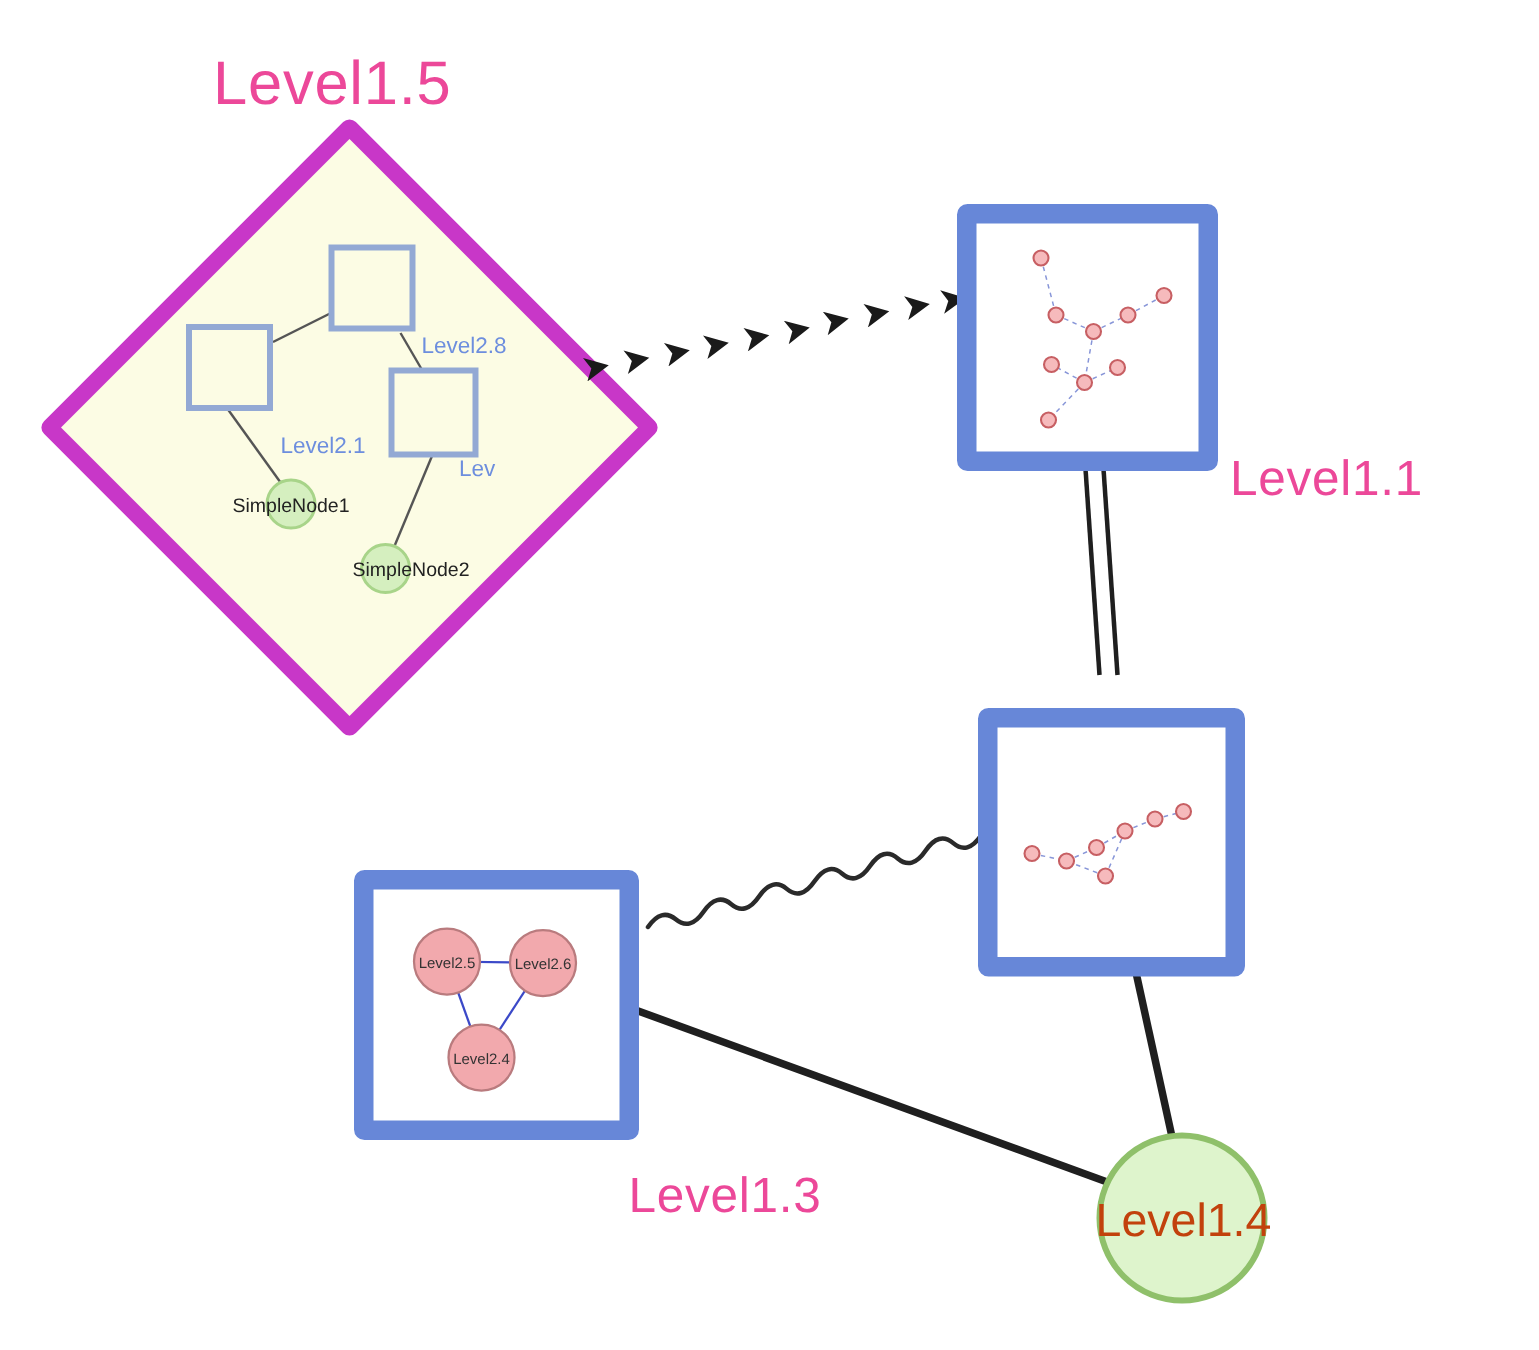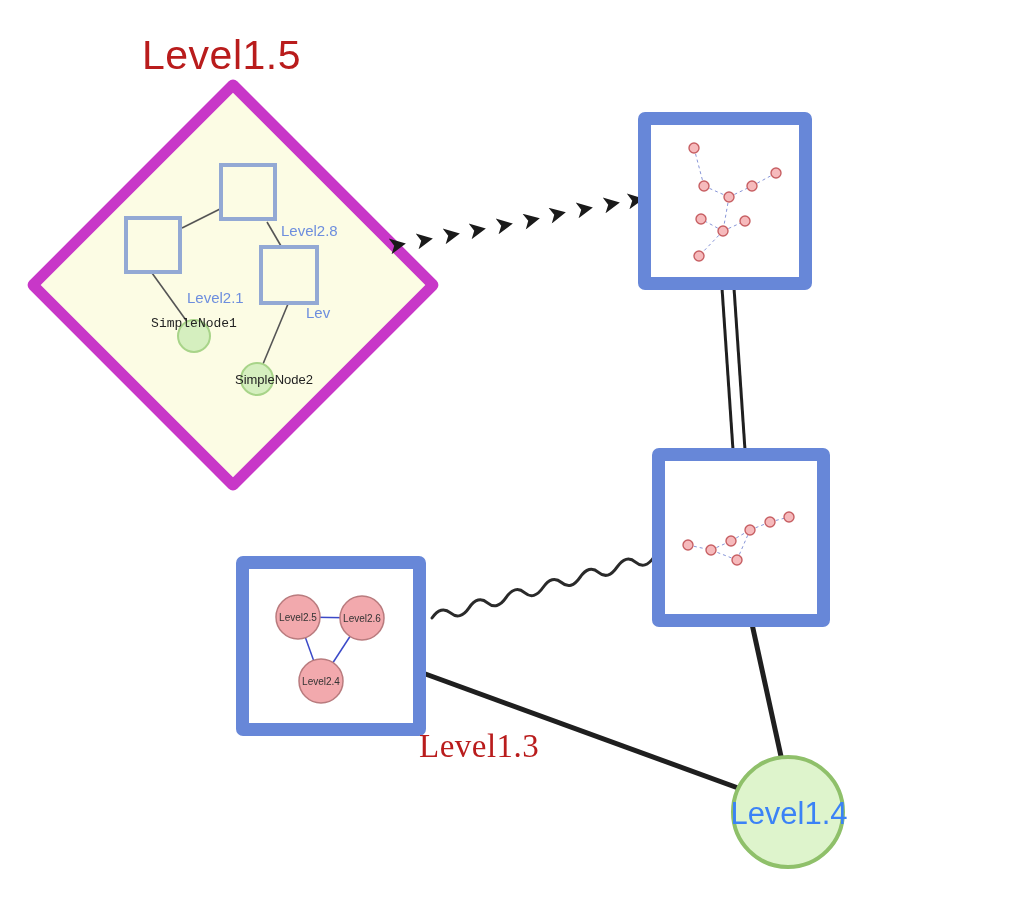--- a/index.html
+++ b/index.html
@@ -2,27 +2,27 @@
 <html><head>
 <meta charset="utf-8">
 <style>
   html,body{margin:0;padding:0;background:#ffffff;}
   .stage{
     position:relative;width:1026px;height:900px;background:#ffffff;overflow:hidden;
     font-family:"Liberation Sans", sans-serif;
   }
   .layer{position:absolute;left:0;top:0;pointer-events:none;}
   
-  .biglabel{position:absolute;color:#b91c1c;font-size:33px;letter-spacing:0.5px;z-index:6;white-space:nowrap;text-align:center;}
+  .biglabel{position:absolute;color:#ec4899;font-size:33px;letter-spacing:0.5px;z-index:6;white-space:nowrap;text-align:center;}
   .biglabel.l15{font-size:41px;left:142px;top:32px;}
   .biglabel.l11{left:820px;top:300px;}
   .biglabel.l12{left:833px;top:639px;}
-  .biglabel.l13{left:419px;top:728px;font-family:Liberation Serif, serif;}
+  .biglabel.l13{left:419px;top:778px;}
   .l14label{position:absolute;left:703px;top:796px;width:172px;text-align:center;
-    color:#3b82f6;font-size:31px;z-index:6;white-space:nowrap;}
+    color:#c2410c;font-size:31px;z-index:6;white-space:nowrap;}
   
   .diamond{
     position:absolute;left:86px;top:138px;width:272px;height:272px;
     transform:rotate(45deg);border:11px solid #c837c8;background:#fcfce4;
     border-radius:6px;z-index:1;box-sizing:content-box;
   }
   
   .sq{position:absolute;border:4px solid #93a9d4;background:transparent;z-index:3;box-sizing:border-box;}
   .sqA{left:219px;top:163px;width:58px;height:58px;}
   .sqB{left:124px;top:216px;width:58px;height:58px;}
@@ -30,24 +30,24 @@
   .sublabel{position:absolute;color:#6d8ede;font-size:15px;z-index:5;white-space:nowrap;}
   .subA{left:281px;top:222px;}
   .subB{left:187px;top:289px;}
   .subC{left:306px;top:304px;}
   
   .gdot{position:absolute;width:34px;height:34px;border-radius:50%;
     background:#d5efbf;border:2px solid #a8d489;z-index:3;box-sizing:border-box;}
   .g1{left:177px;top:319px;}
   .g2{left:240px;top:362px;}
   .gname{position:absolute;width:120px;text-align:center;color:#222;font-size:13px;z-index:5;white-space:nowrap;}
-  .gn1{left:134px;top:316px;font-family:Liberation Mono, monospace;}
+  .gn1{left:134px;top:329px;}
   .gn2{left:214px;top:372px;}
   
-  .gbox{position:absolute;border:13px solid #6787d8;background:#ffffff;border-radius:7px;z-index:3;box-sizing:border-box;}
+  .gbox{position:absolute;border:13px solid #6787d8;background:#ffffff;border-radius:7px;z-index:3;box-sizing:border-box;margin-top:24px;}
   .b11{left:638px;top:112px;width:174px;height:178px;}
   .b12{left:652px;top:448px;width:178px;height:179px;}
   .b13{left:236px;top:556px;width:190px;height:180px;}
   .gbox svg{position:absolute;left:0;top:0;}
   
   .bigcircle{position:absolute;left:731px;top:755px;width:114px;height:114px;border-radius:50%;
     background:#def4cc;border:4px solid #8fc06a;z-index:3;box-sizing:border-box;}
   
   svg.edges{z-index:2;}
 </style>
@@ -164,15 +164,16 @@
         <text x="113" y="53">Level2.6</text>
         <text x="72" y="116">Level2.4</text>
       </g>
     </svg>
   </div>
 
   <div class="bigcircle"></div>
   <div class="l14label">Level1.4</div>
 
   <div class="biglabel l15">Level1.5</div>
+  <div class="biglabel l11">Level1.1</div>
   <div class="biglabel l13">Level1.3</div>
 
 </div>
 
 </body></html>

